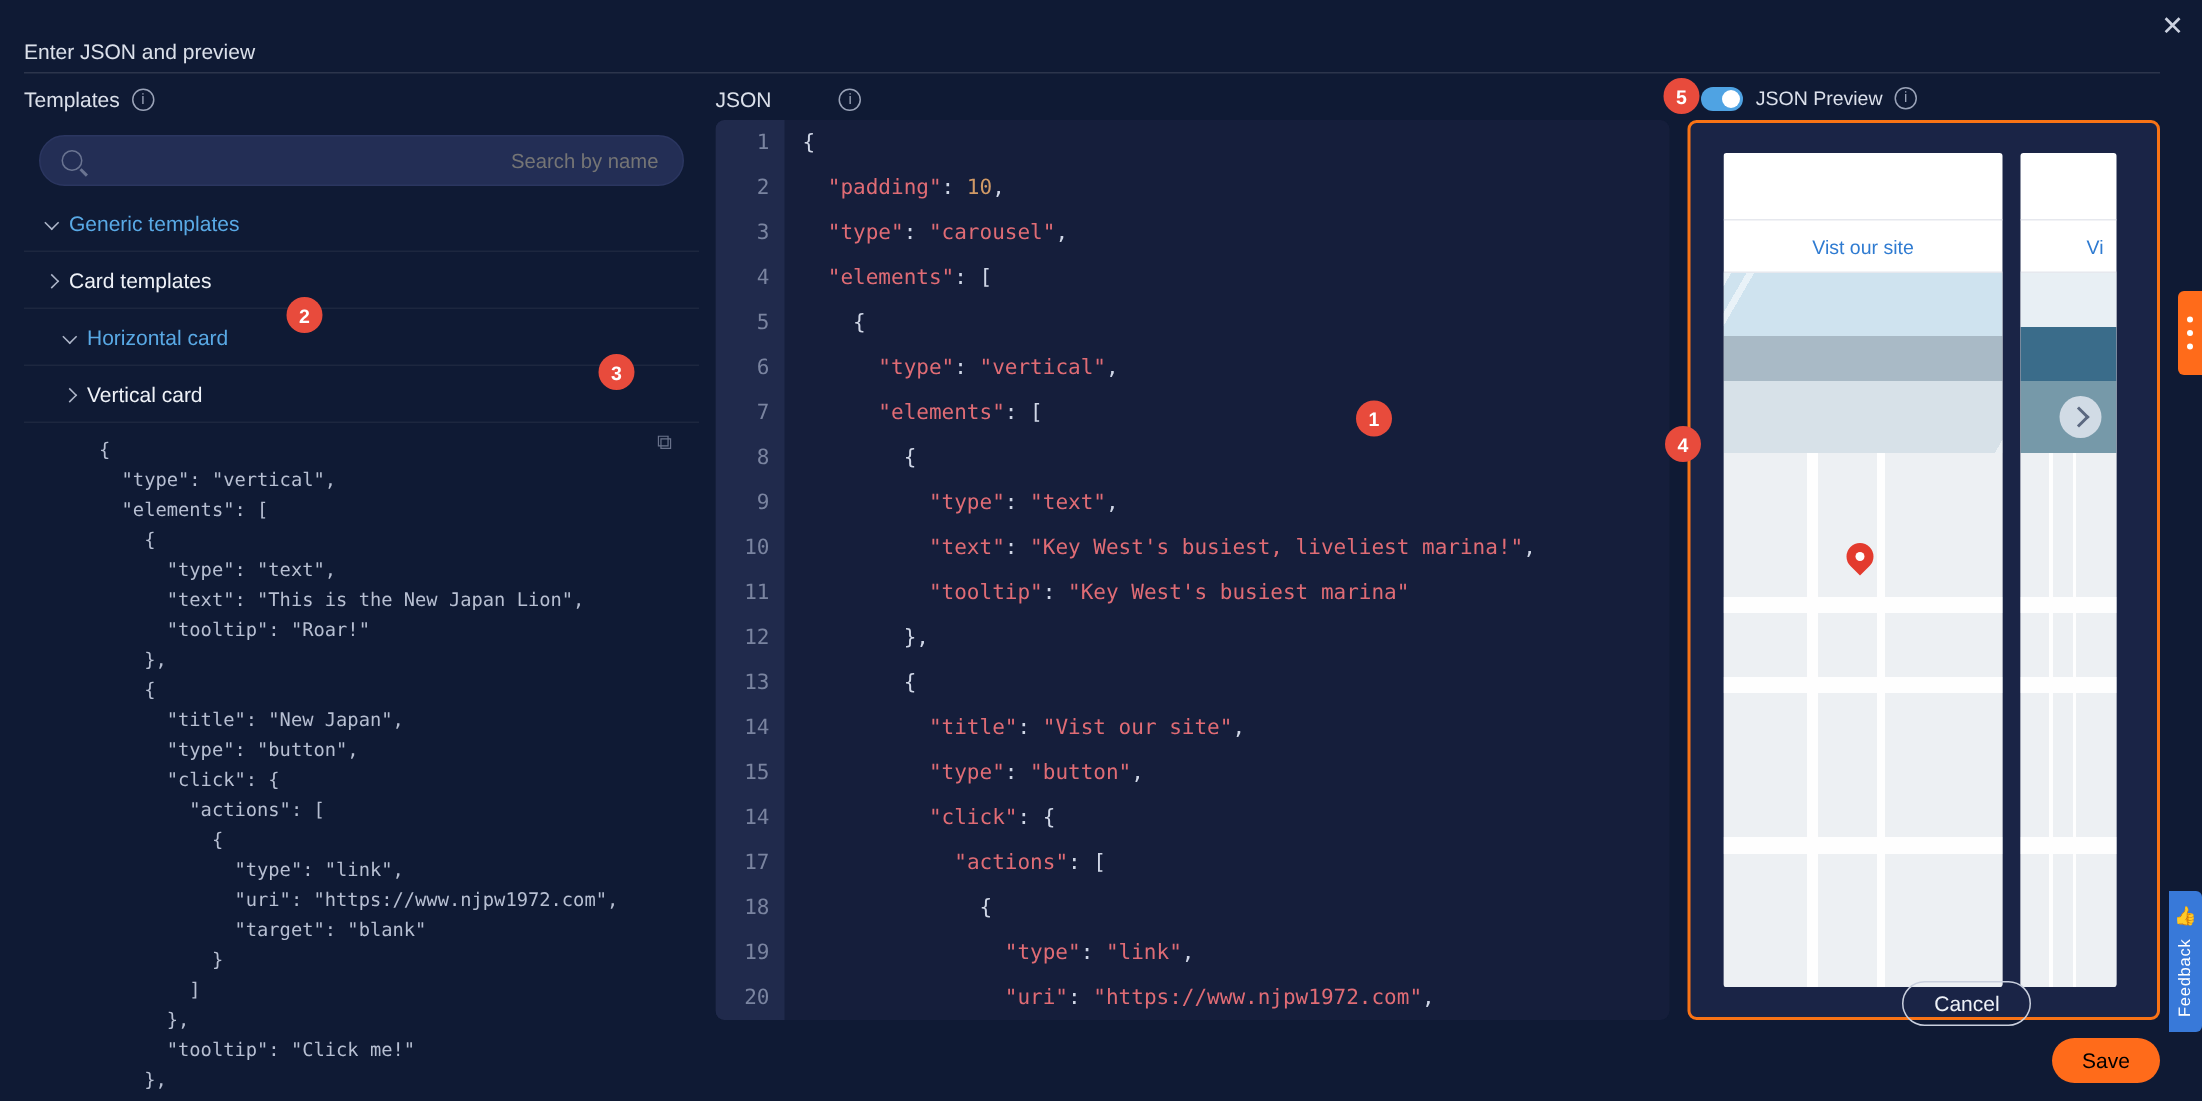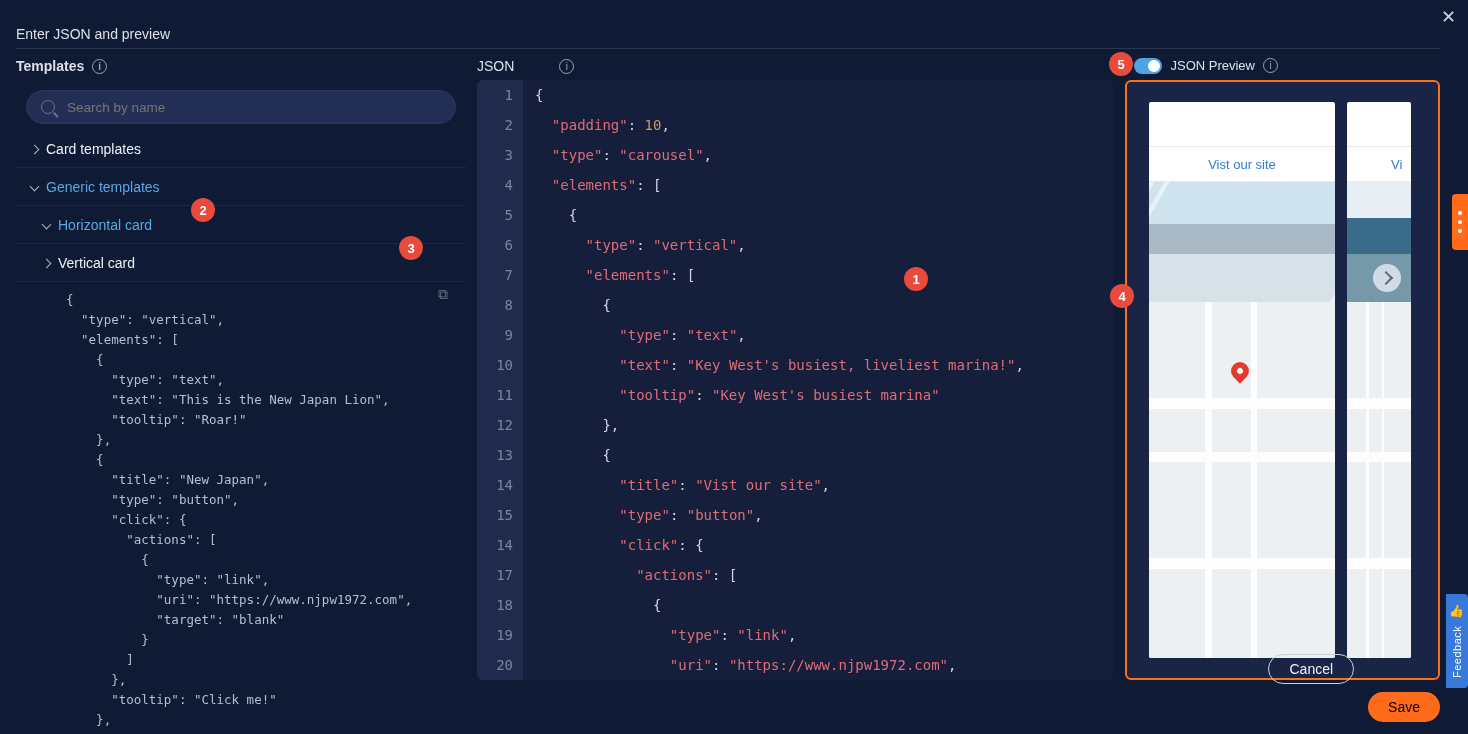--- a/index.html
+++ b/index.html
@@ -21,38 +21,38 @@
     --gutter:#6c7489;
   }
   *{box-sizing:border-box;}
   html,body{margin:0;padding:0;width:1468px;height:734px;background:#0c152e;font-family:"Segoe UI",Arial,sans-serif;color:var(--text);overflow:hidden;}
   .modal{position:absolute;inset:0;background:#0f1a34;}
   .close-x{position:absolute;top:6px;right:12px;color:#ccd2e0;font-size:18px;cursor:pointer;}
   .title-row{position:absolute;left:16px;top:26px;font-size:14px;color:#dbe0ea;}
   .hr{position:absolute;left:16px;right:28px;top:48px;border-top:1px solid var(--border);}
 
   .section-label{position:absolute;top:58px;font-size:14px;color:#dbe0ea;display:flex;align-items:center;gap:8px;}
-  .section-label.templates{left:16px;font-weight:bold;}
+  .section-label.templates{left:16px;}
   .section-label.json{left:477px;gap:45px;}
   .info-icon{width:15px;height:15px;border:1px solid #9aa3b8;border-radius:50%;font-size:10px;display:inline-flex;align-items:center;justify-content:center;color:#9aa3b8;}
 
   .toggle-wrap{position:absolute;top:58px;right:190px;display:flex;align-items:flex-start;gap:8px;}
   .toggle{width:28px;height:16px;background:var(--blue);border-radius:8px;position:relative;}
   .toggle::after{content:"";position:absolute;width:12px;height:12px;background:#fff;border-radius:50%;top:2px;right:2px;}
   .toggle-label{font-size:13px;color:#dce1ec;}
 
   
   .col{position:absolute;top:80px;bottom:54px;border-radius:6px;}
   .col.templates{left:16px;width:450px;}
   .col.json{left:477px;width:636px;background:#121a33;}
   .col.preview{left:1125px;right:28px;background:#1a2446;border:2px solid #f97316;}
 
   
   .search-wrap{background:#232e55;border-radius:18px;height:34px;margin:10px 10px 6px 10px;display:flex;align-items:center;padding:0 14px;gap:10px;border:1px solid #2b3660;}
-  .search-wrap input{background:transparent;border:none;outline:none;color:#fca5a5;font-size:13.5px;width:100%;}
+  .search-wrap input{background:transparent;border:none;outline:none;color:#fca5a5;font-size:13.5px;width:100%;text-align:right;}
   .search-wrap .mag{width:14px;height:14px;border:1.5px solid #8892ab;border-radius:50%;position:relative;flex:0 0 auto;opacity:0.7;}
   .search-wrap .mag::after{content:"";position:absolute;width:6px;height:1.5px;background:#8892ab;transform:rotate(45deg);right:-5px;bottom:-2px;}
   .tree{font-size:14px;}
   .tree-row{display:flex;align-items:center;height:38px;padding:0 14px 0 30px;border-bottom:1px solid rgba(255,255,255,0.06);position:relative;}
   .tree-row.sub{padding-left:42px;}
   .tree-row.sub2{padding-left:42px;}
   .chev{position:absolute;left:14px;width:9px;height:9px;}
   .chev::before{content:"";position:absolute;width:6px;height:6px;border-left:1.5px solid #aeb6c9;border-bottom:1.5px solid #aeb6c9;transform:rotate(-45deg);top:1px;left:1px;}
   .chev.right::before{transform:rotate(-135deg);top:2px;}
   .sub .chev{left:26px;}
@@ -145,26 +145,26 @@
   <div class="badge b4">4</div>
   <div class="badge b5">5</div>
 
   <div class="col templates">
     <div class="search-wrap">
       <span class="mag"></span>
       <input placeholder="Search by name" style="">
     </div>
     <div class="tree">
       <div class="tree-row">
+        <span class="chev"></span>
+        <span class="row-link">Generic templates</span>
+      </div>
+      <div class="tree-row">
         <span class="chev right" style="transform:rotate(0)"></span>
         <span class="row-text">Card templates</span>
-      </div>
-      <div class="tree-row">
-        <span class="chev"></span>
-        <span class="row-link">Generic templates</span>
       </div>
       <div class="tree-row sub">
         <span class="chev"></span>
         <span class="row-link">Horizontal card</span>
       </div>
       <div class="tree-row sub2 vertical-json-wrap" style="height:38px">
         <span class="chev right" style="left:26px;transform:rotate(0)"></span>
         <span class="row-text">Vertical card</span>
       </div>
       <div style="position:relative">

